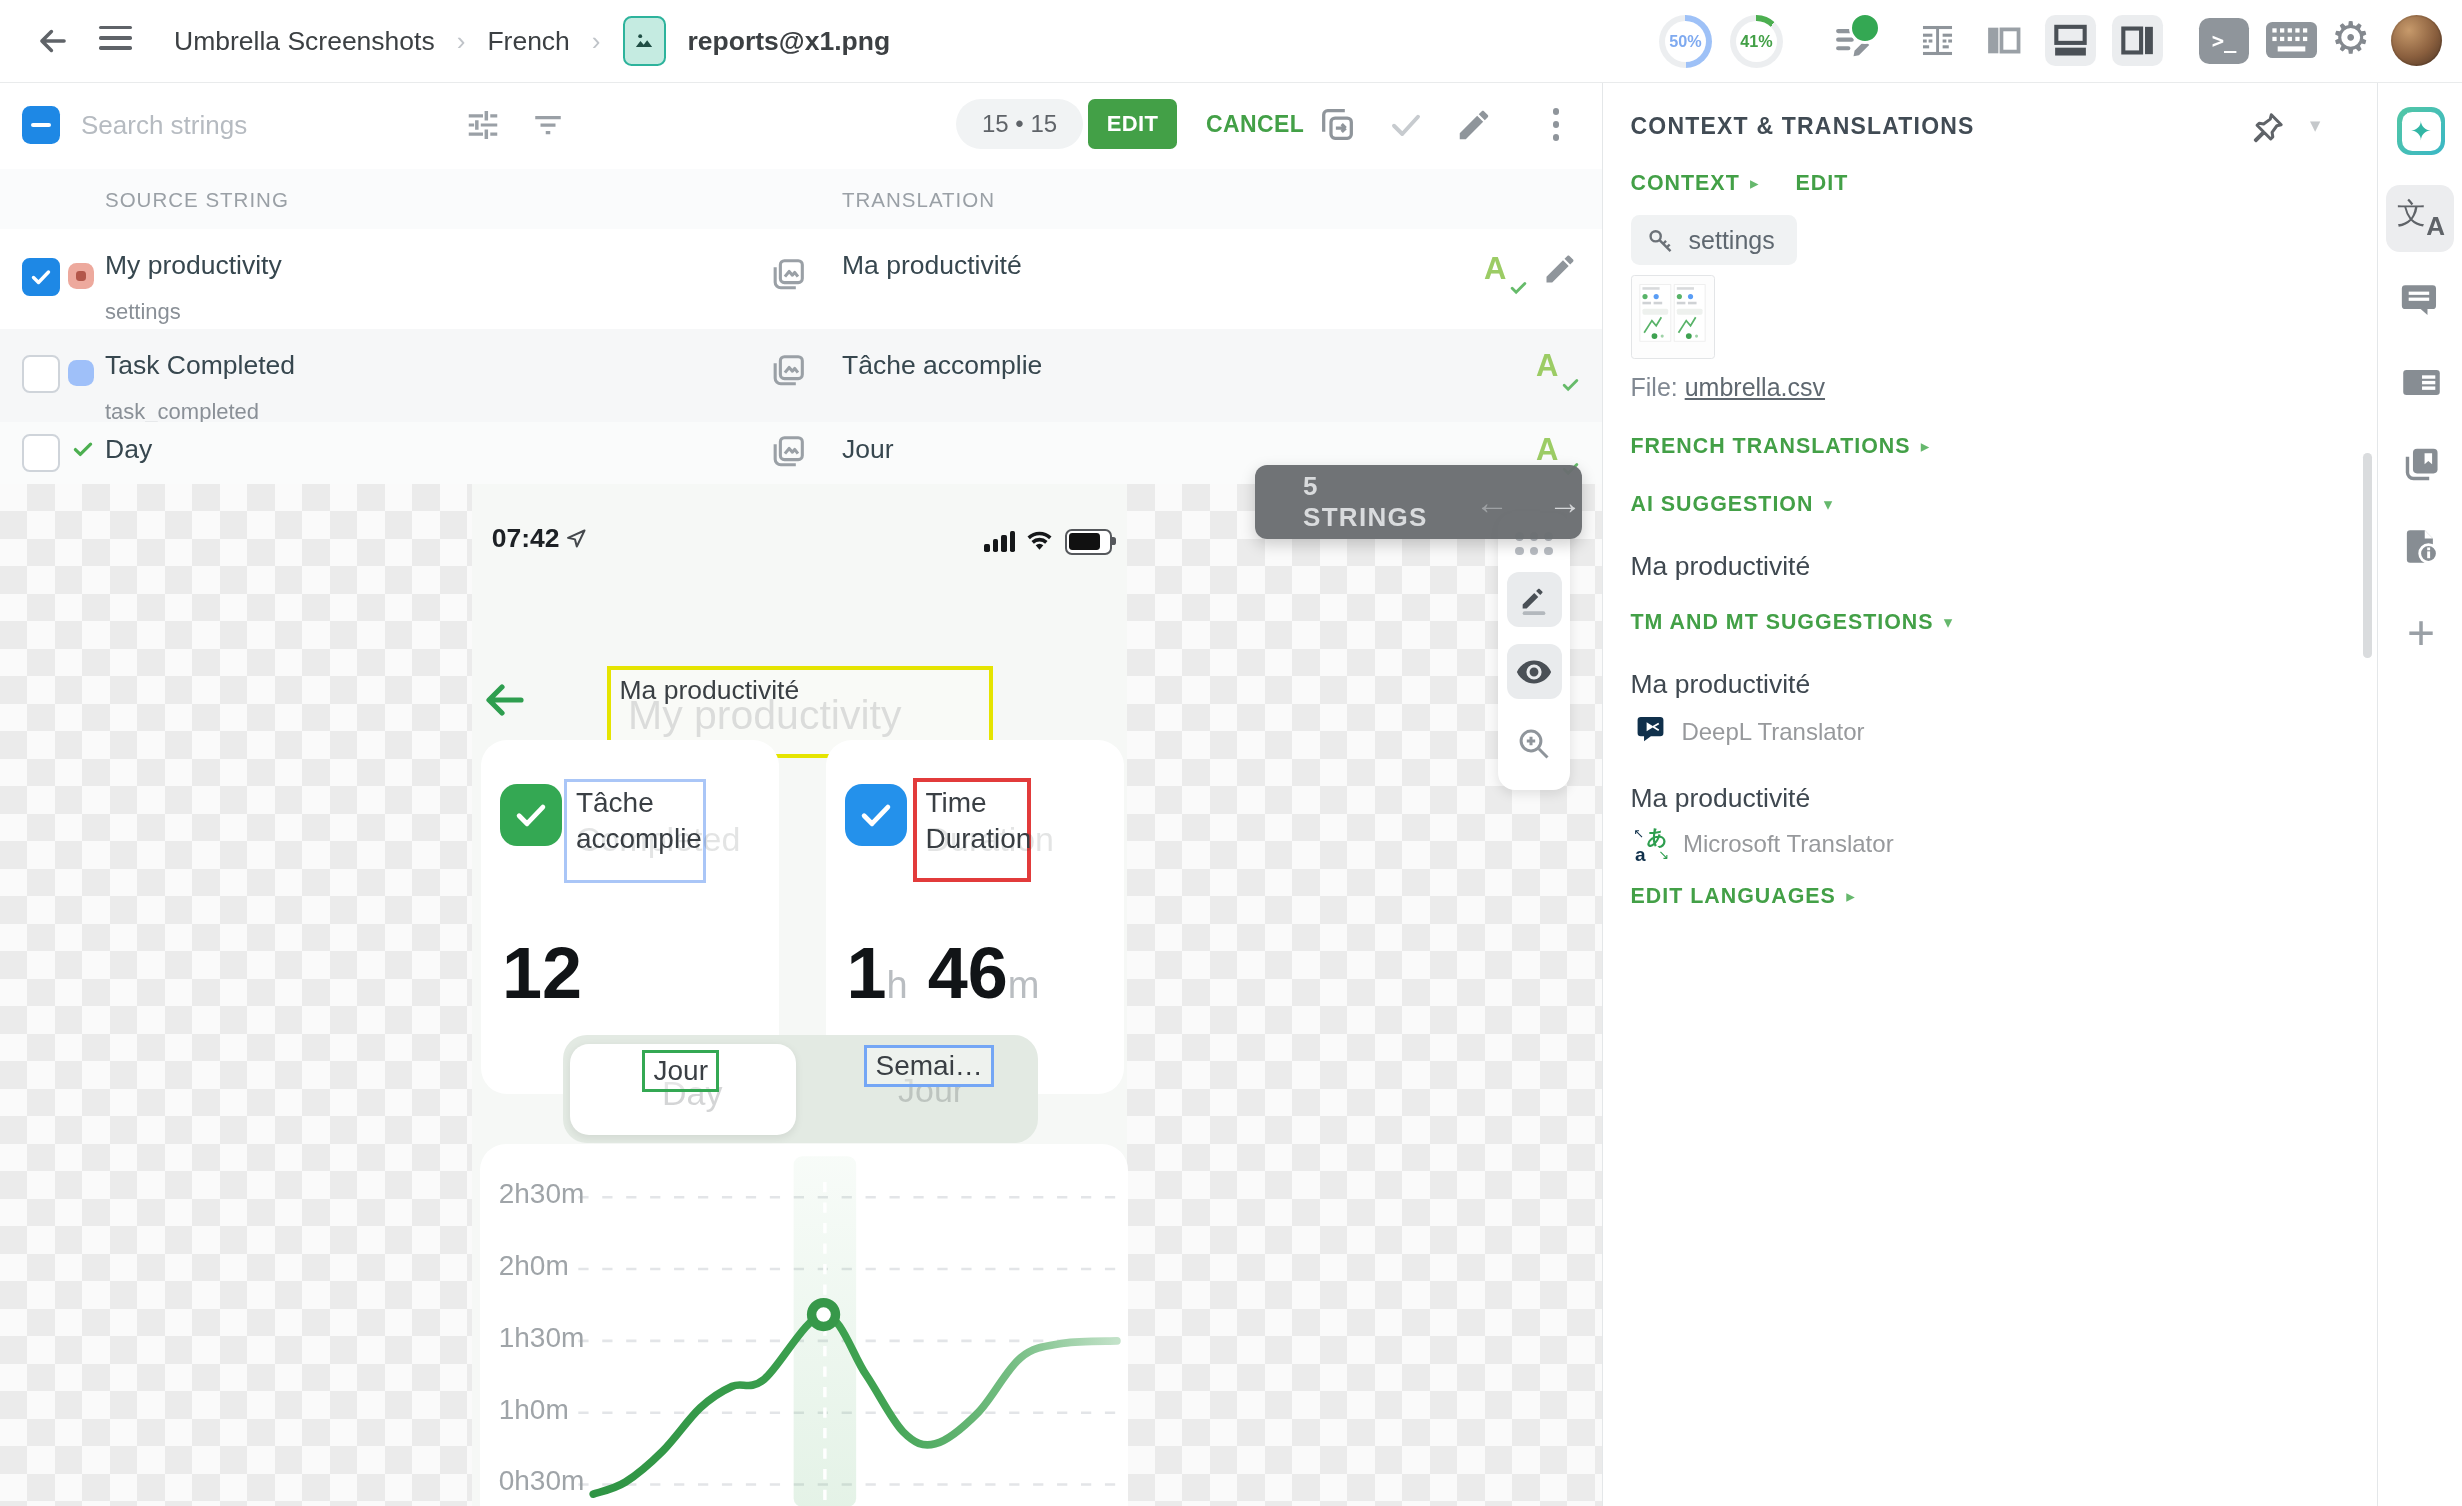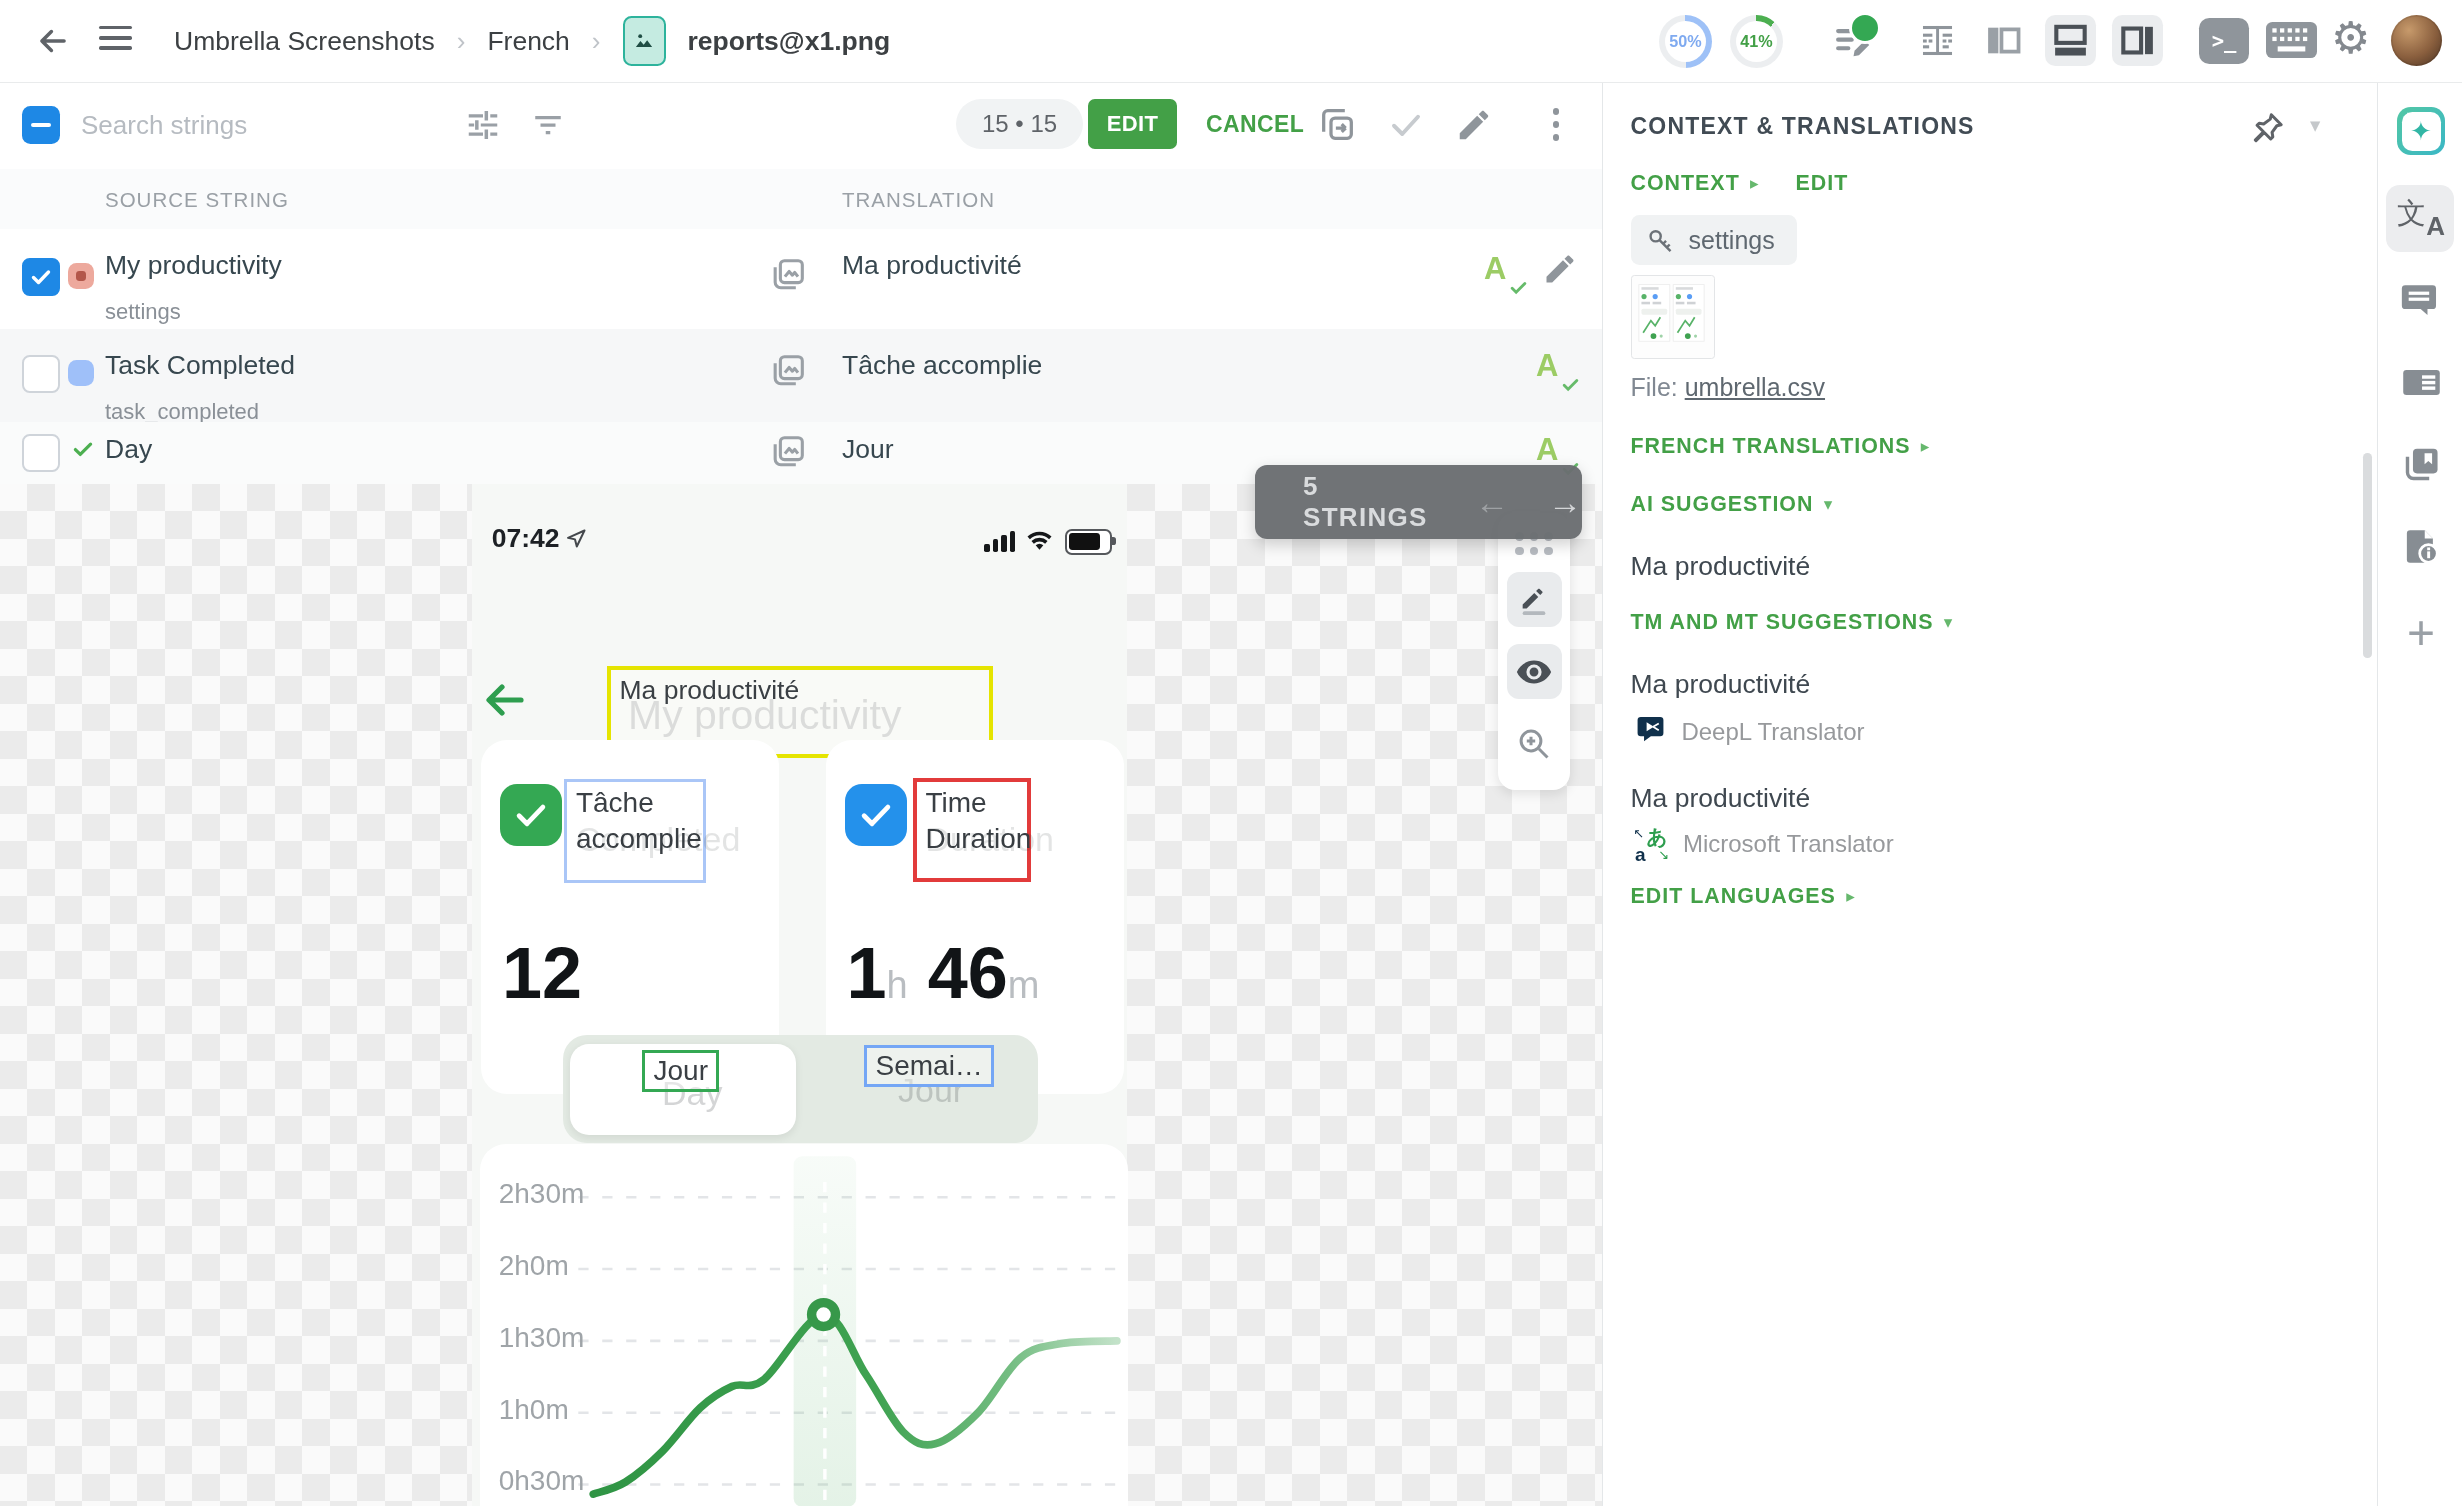--- a/index.html
+++ b/index.html
@@ -85,21 +85,21 @@
   .seg-ghost{position:absolute;font-size:34px;color:rgba(40,45,50,.2);}
   #chart-card{position:absolute;left:7.7px;top:660px;width:648px;height:363px;background:#fff;border-radius:26px 26px 0 0;overflow:hidden;}
   .ytick{position:absolute;left:19px;width:85px;font-size:28px;color:#9fa4a8;}
   #canvas-toolbar{position:absolute;left:1498px;top:29px;width:72px;height:277px;background:#fff;border-radius:17px;box-shadow:0 3.4px 12px rgba(0,0,0,.10);display:flex;flex-direction:column;align-items:center;padding-top:19px;box-sizing:border-box;gap:17px;}
   #drag-dots{display:grid;grid-template-columns:repeat(3,8.5px);grid-gap:6px;}
   #drag-dots i{width:8.5px;height:8.5px;border-radius:50%;background:#b8bcc2;}
   .ct-btn{width:55px;height:55px;border-radius:12px;display:flex;align-items:center;justify-content:center;}
   .ct-btn.on{background:#e9ebed;}
 
   
-  #context-panel{position:absolute;left:1604px;top:82px;width:773px;height:1424px;background:#fff;border-right:1.7px solid #e4e7e9;}
+  #context-panel{position:absolute;left:1604px;top:82px;width:773px;height:1424px;background:#fff;border-right:1.7px solid #e4e7e9;text-align:center;}
   .gp-link{font-size:21.4px;font-weight:700;letter-spacing:1px;color:#43a047;display:inline-flex;align-items:center;gap:10.3px;}
   .gp-chev{font-size:17px;color:#66b86d;}
   #cp-title{position:absolute;left:26.5px;top:31px;font-size:23px;font-weight:700;letter-spacing:1.2px;color:#414b54;}
   #cp-pin{position:absolute;left:640px;top:22px;width:48px;height:48px;display:flex;align-items:center;justify-content:center;}
   #cp-collapse{position:absolute;left:706px;top:31px;font-size:20.5px;color:#c5c8cb;}
   #key-pill{position:absolute;left:26.5px;top:133px;height:50px;padding:0 22px 0 15.4px;border-radius:8.5px;background:#f0f2f3;display:flex;align-items:center;gap:13.7px;color:#5f6870;font-size:25px;}
   #cp-thumb{position:absolute;left:26.5px;top:193px;width:82px;height:82px;background:#fdfdfd;border:1.7px solid #e3e5e7;border-radius:3.4px;}
   #cp-file{position:absolute;left:26.5px;top:291px;font-size:25px;color:#808892;}
   #cp-file a{color:#5f6870;text-decoration:underline;}
   .sugg{font-size:26.5px;color:#3f4850;}

